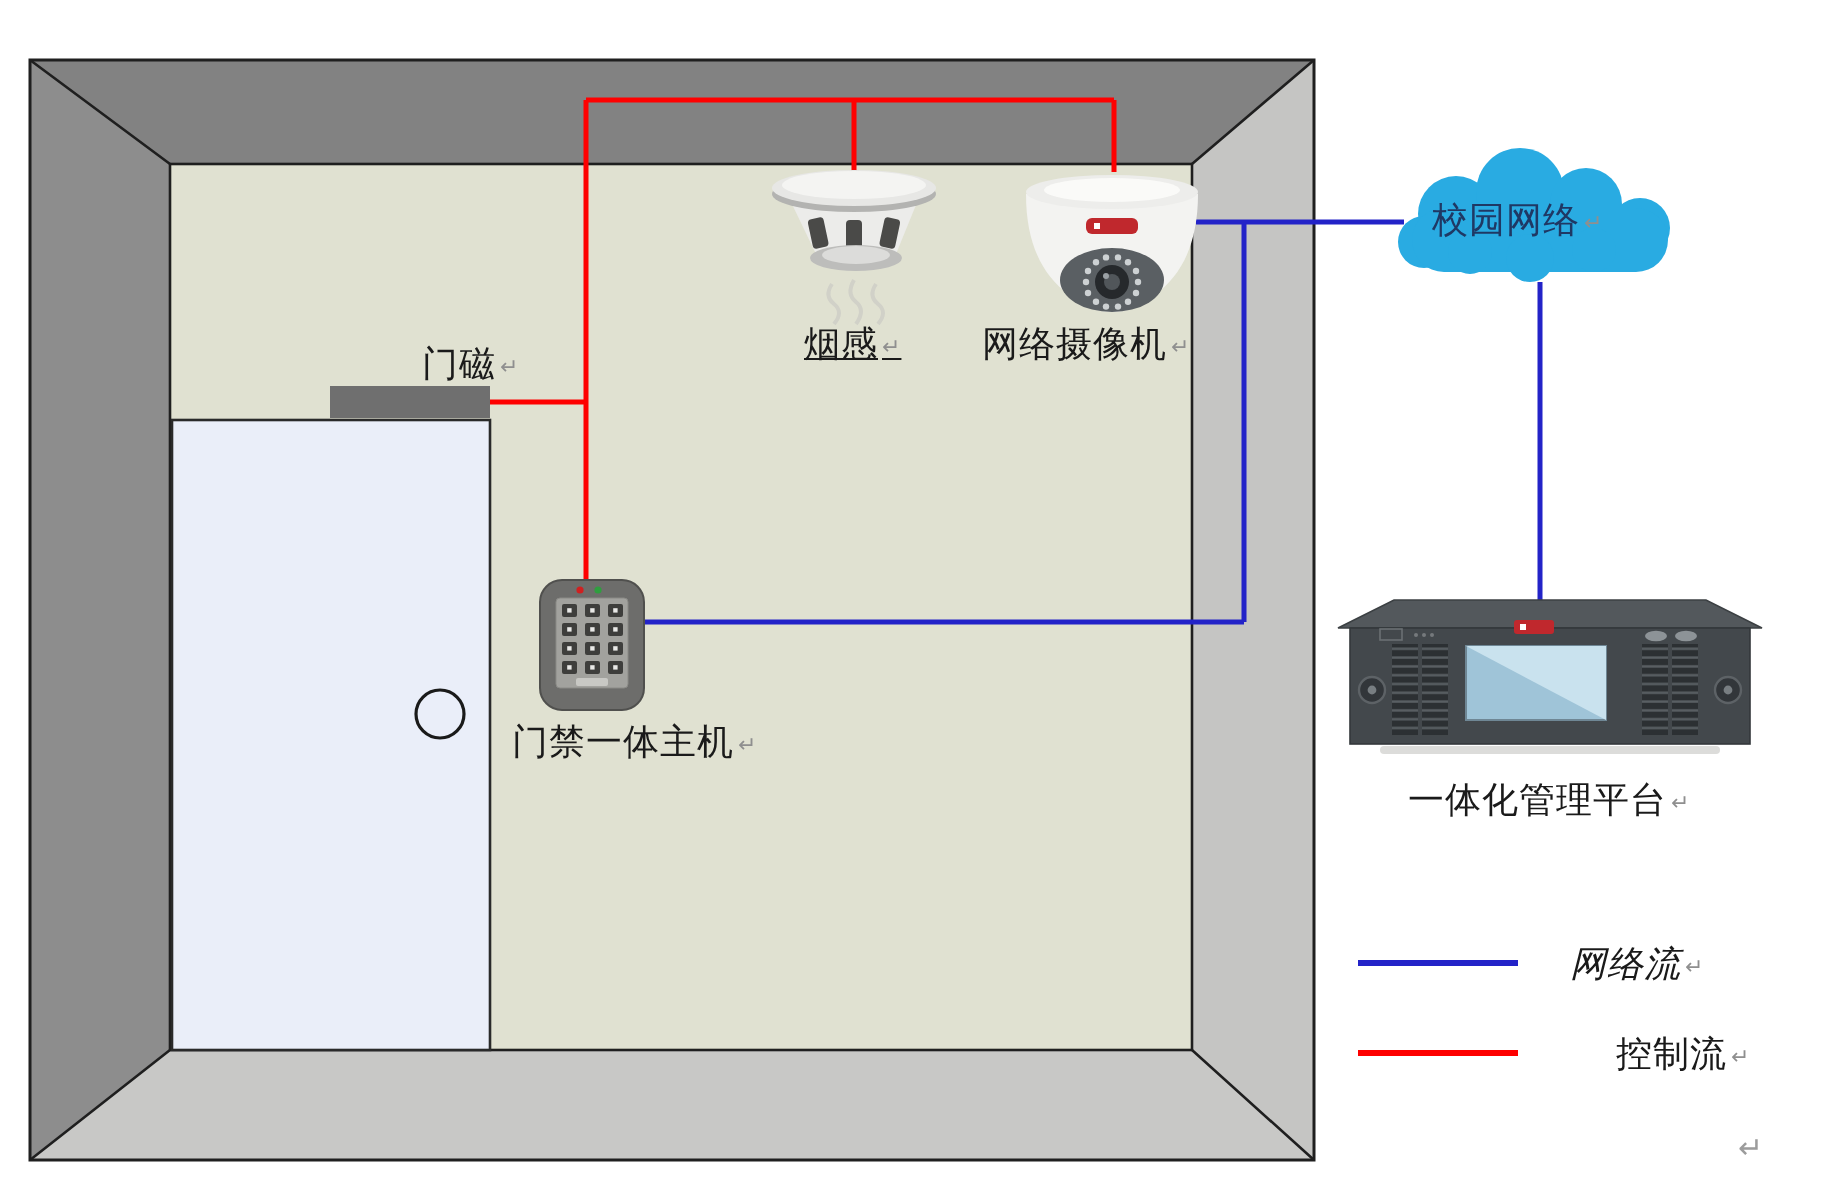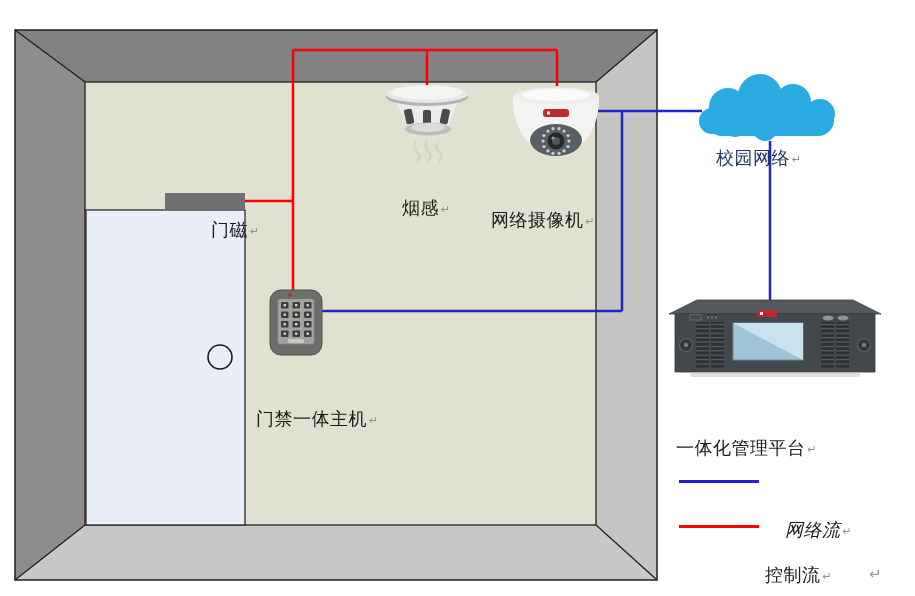--- a/index.html
+++ b/index.html
@@ -3,21 +3,21 @@
 <meta charset="utf-8">
 <style>
   html,body{margin:0;padding:0;background:#fff;}
   .canvas{
     position:relative;width:915px;height:596px;background:#fff;overflow:hidden;
     font-family:"Liberation Sans","DejaVu Sans",sans-serif;
   }
   .canvas svg{position:absolute;left:0;top:0;}
   .lbl{
     position:absolute;font-size:18px;line-height:20px;color:var(--label-text,#1a1a1a);
-    white-space:nowrap;letter-spacing:0.5px;margin-top:48px;
+    white-space:nowrap;letter-spacing:0.5px;
   }
   .lbl .mk{font-size:11px;color:#8f8f8f;margin-left:2px;vertical-align:1px;}
   .cloud-lbl{color:var(--cloud-text,#1f3864);}
   .legend-line{position:absolute;height:3px;width:80px;}
   .legend-line.net{background:var(--network-flow,#2323c8);}
   .legend-line.ctl{background:var(--control-flow,#fe0000);}
   .pmark{position:absolute;font-size:15px;color:#9c9c9c;}
 </style>
 </head>
 <body>
@@ -158,41 +158,41 @@
       <circle cx="712" cy="317.5" r="1" fill="#75797c"></circle>
       <circle cx="716" cy="317.5" r="1" fill="#75797c"></circle>
       <ellipse cx="828" cy="318" rx="5.5" ry="2.6" fill="#8d9397"></ellipse>
       <ellipse cx="843" cy="318" rx="5.5" ry="2.6" fill="#8d9397"></ellipse>
     </g>
   </svg>
 
   <div class="lbl" style="left:211px;top:172px;">
     <span>门磁</span><span class="mk">↵</span>
   </div>
-  <div class="lbl" style="left:402px;top:150px;">
+  <div class="lbl" style="left:402px;top:162px;text-decoration:underline;">
     <span>烟感</span><span class="mk">↵</span>
   </div>
   <div class="lbl" style="left:491px;top:162px;">
     <span>网络摄像机</span><span class="mk">↵</span>
   </div>
   <div class="lbl" style="left:256px;top:361px;">
     <span>门禁一体主机</span><span class="mk">↵</span>
   </div>
   <div class="lbl cloud-lbl" style="left:716px;top:100px;">
     <span>校园网络</span><span class="mk">↵</span>
   </div>
-  <div class="lbl" style="left:676px;top:390px;">
+  <div class="lbl" style="left:704px;top:390px;">
     <span>一体化管理平台</span><span class="mk">↵</span>
   </div>
 
   <div>
     <div class="legend-line net" style="left:679px;top:480px;"></div>
     <div class="lbl" style="left:785px;top:472px;font-style:italic;">
       <span>网络流</span><span class="mk">↵</span>
     </div>
     <div class="legend-line ctl" style="left:679px;top:525px;"></div>
-    <div class="lbl" style="left:765px;top:517px;">
+    <div class="lbl" style="left:808px;top:517px;">
       <span>控制流</span><span class="mk">↵</span>
     </div>
   </div>
 
   <div class="pmark" style="left:869px;top:565px;">↵</div>
 </div>
 
 </body></html>

